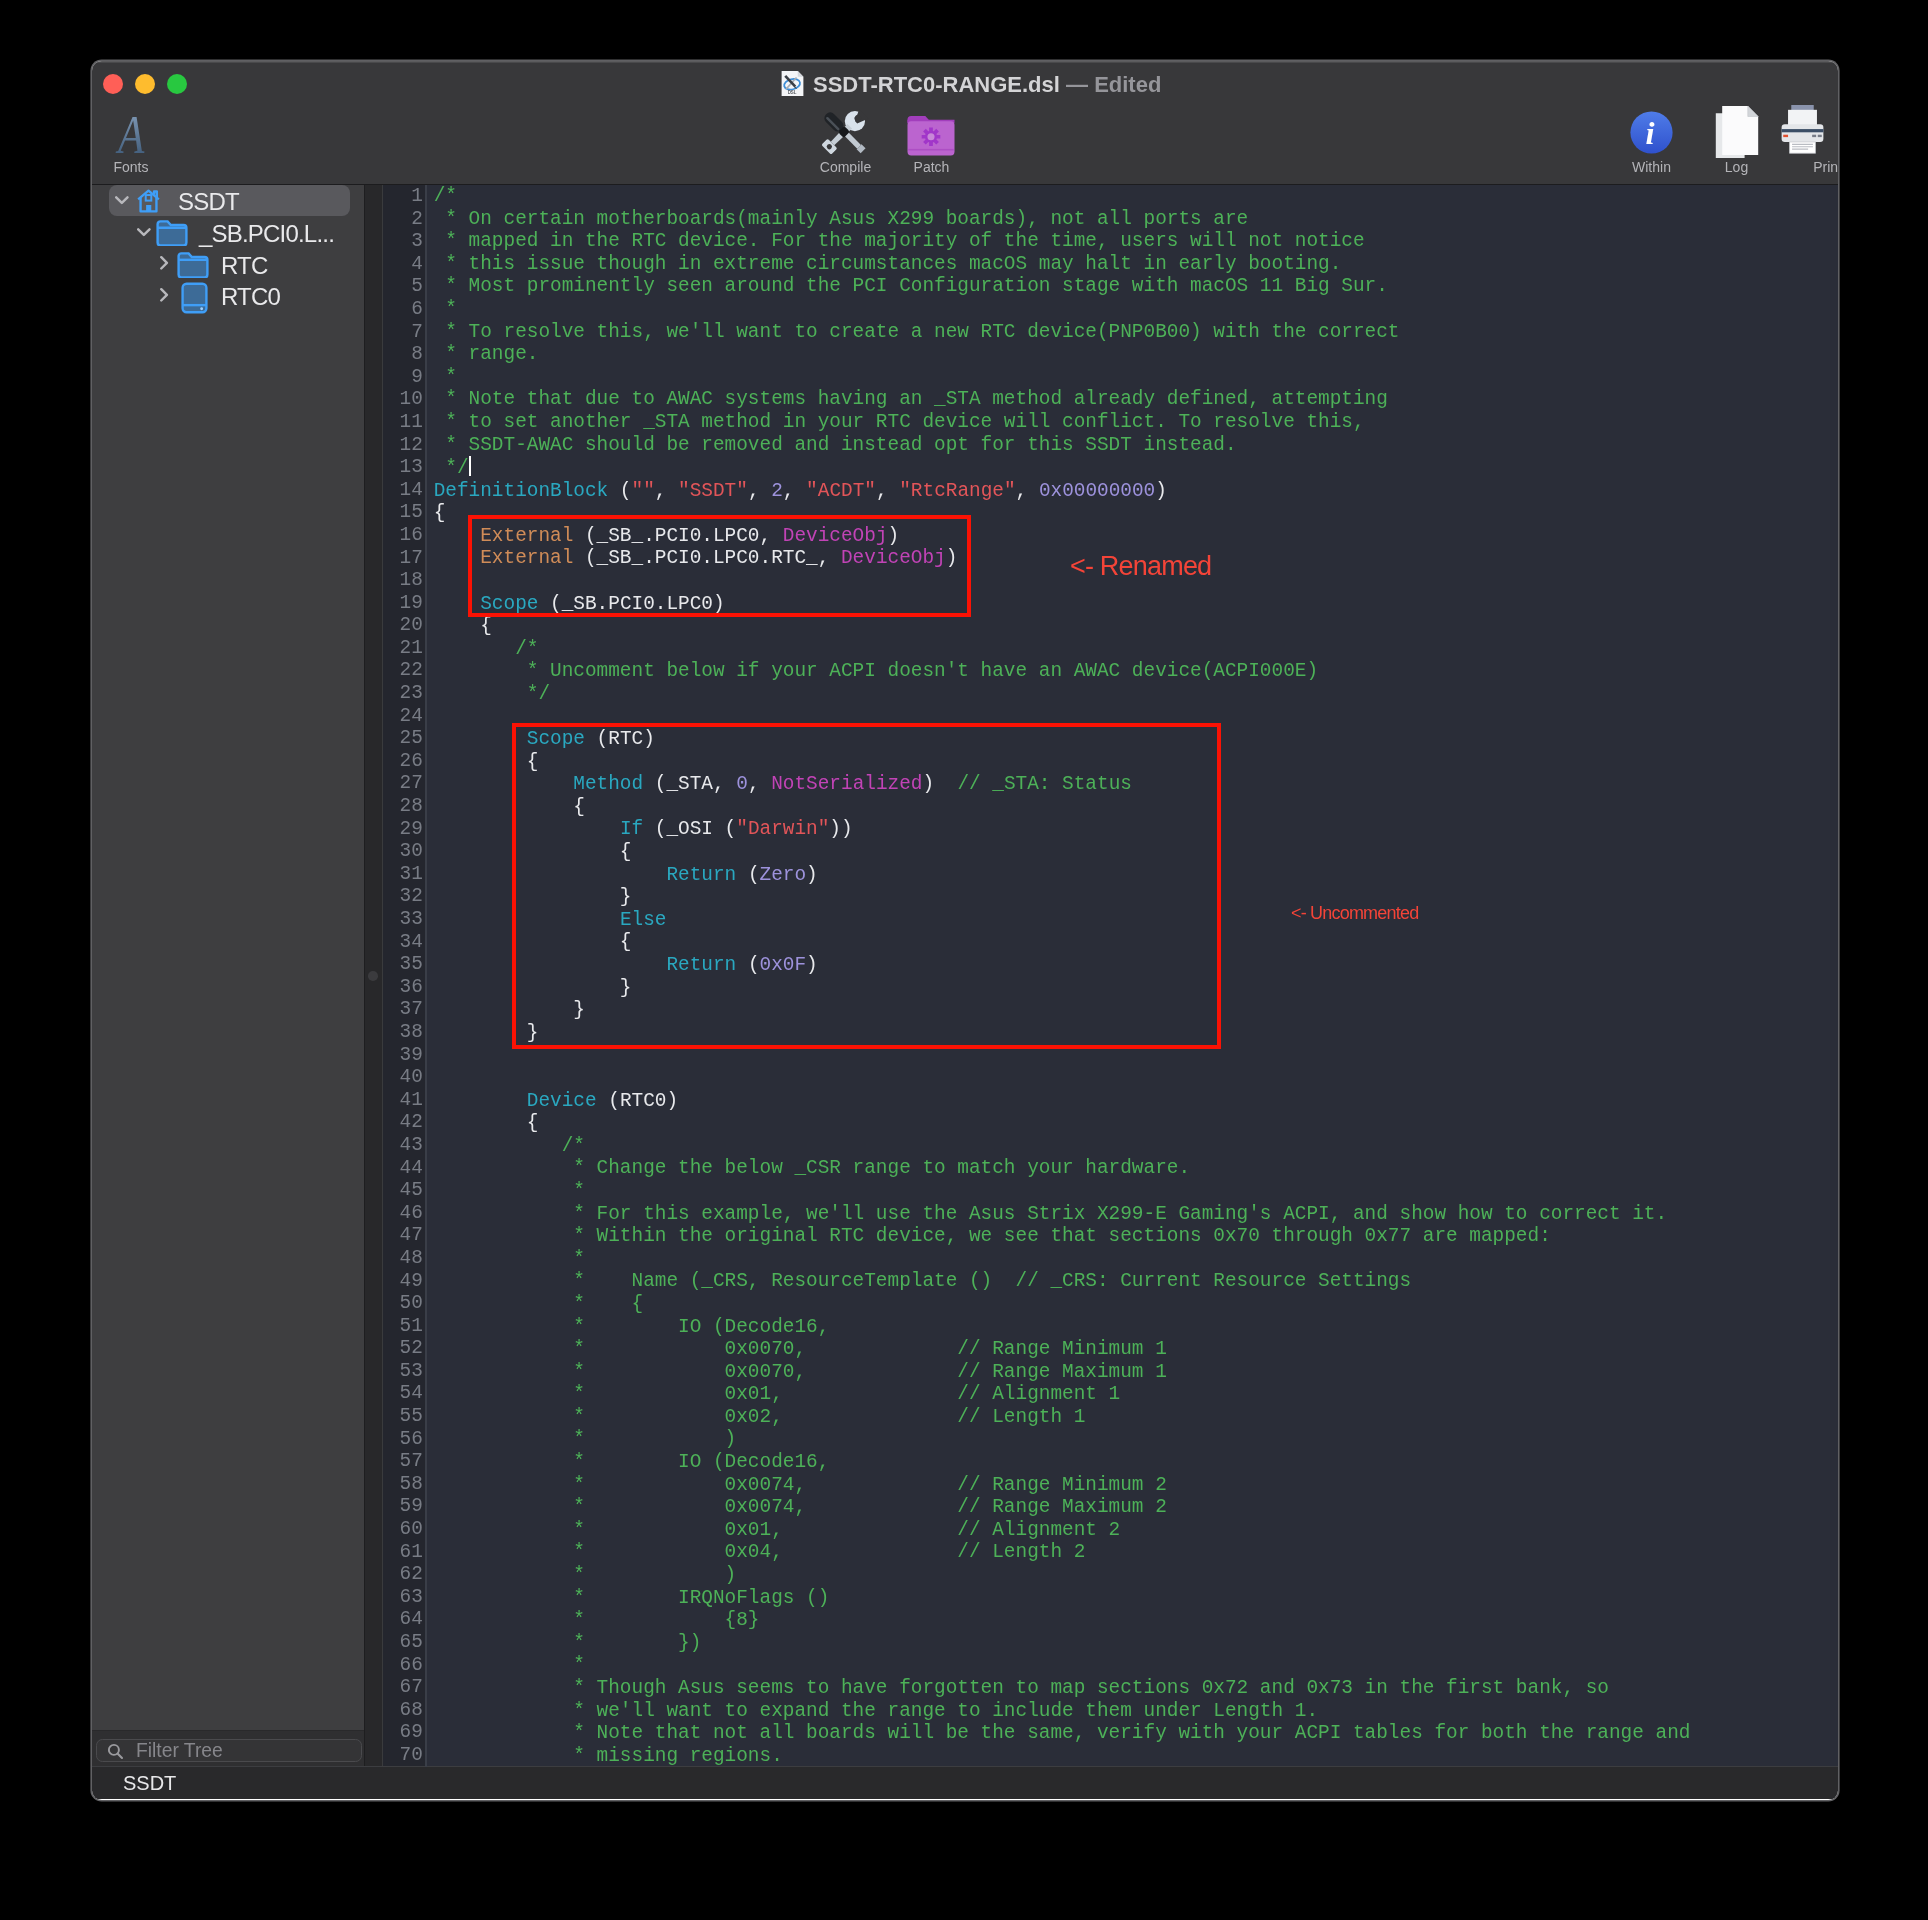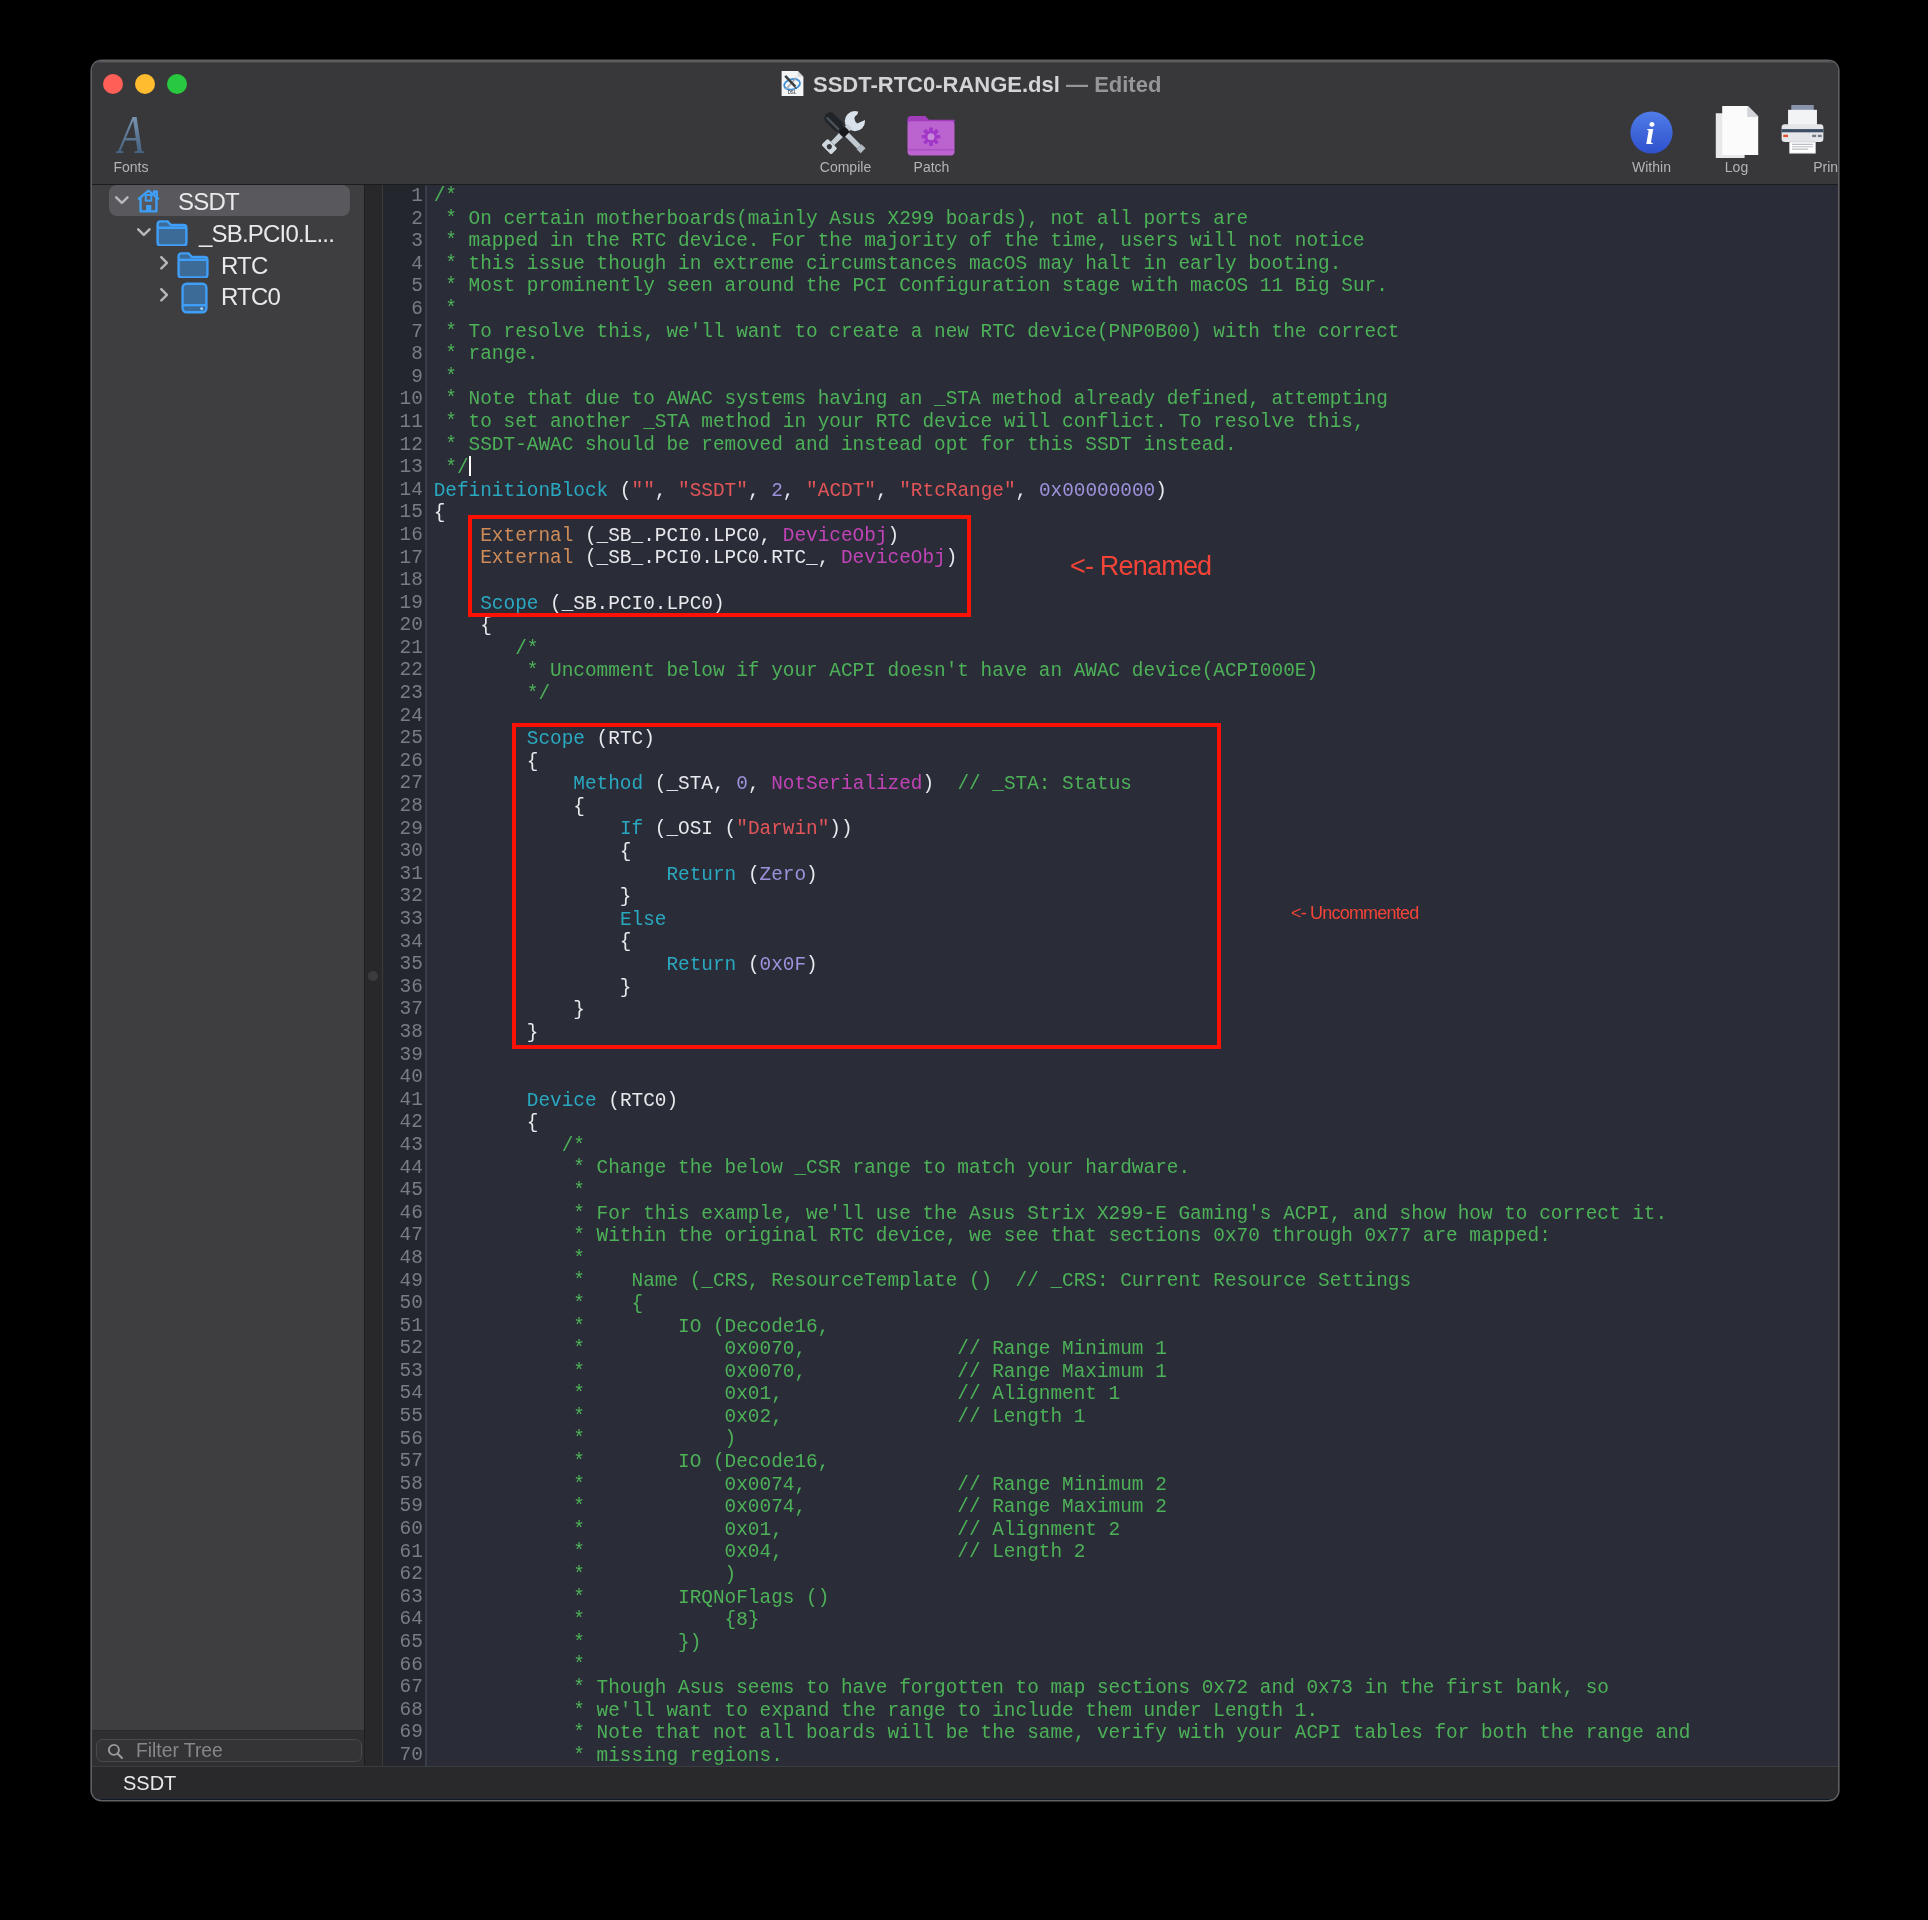--- a/index.html
+++ b/index.html
@@ -1,20 +1,20 @@
 <!DOCTYPE html>
 <html style="font-size:13px"><head>
 <meta charset="utf-8">
 <style>
   * { margin:0; padding:0; box-sizing:border-box; }
   html,body { width:1928px; height:1920px; background:#000; overflow:hidden; }
   body { font-family:"Liberation Sans", sans-serif; -webkit-font-smoothing:antialiased; }
   #win {
     position:absolute; left:92px; top:61px; width:1746px; height:1739px;
-    border-radius:9.7px; overflow:hidden; background:#0f172a;
+    border-radius:9.7px; overflow:hidden; background:#ffffff;
     box-shadow: 0 0 0 1.6px rgba(128,128,132,0.75);
   }
   #titlebar {
     position:absolute; left:0; top:0; width:1746px; height:124px;
     background:#38383a; border-bottom:1.6px solid #1c1c1e;
     box-shadow: inset 0 1.6px 0 rgba(255,255,255,0.18);
   }
   .tl { position:absolute; width:20px; height:20px; border-radius:50%; top:12.5px; }
   #sidebar {
     position:absolute; left:0; top:124px; width:272px; height:1545px;

